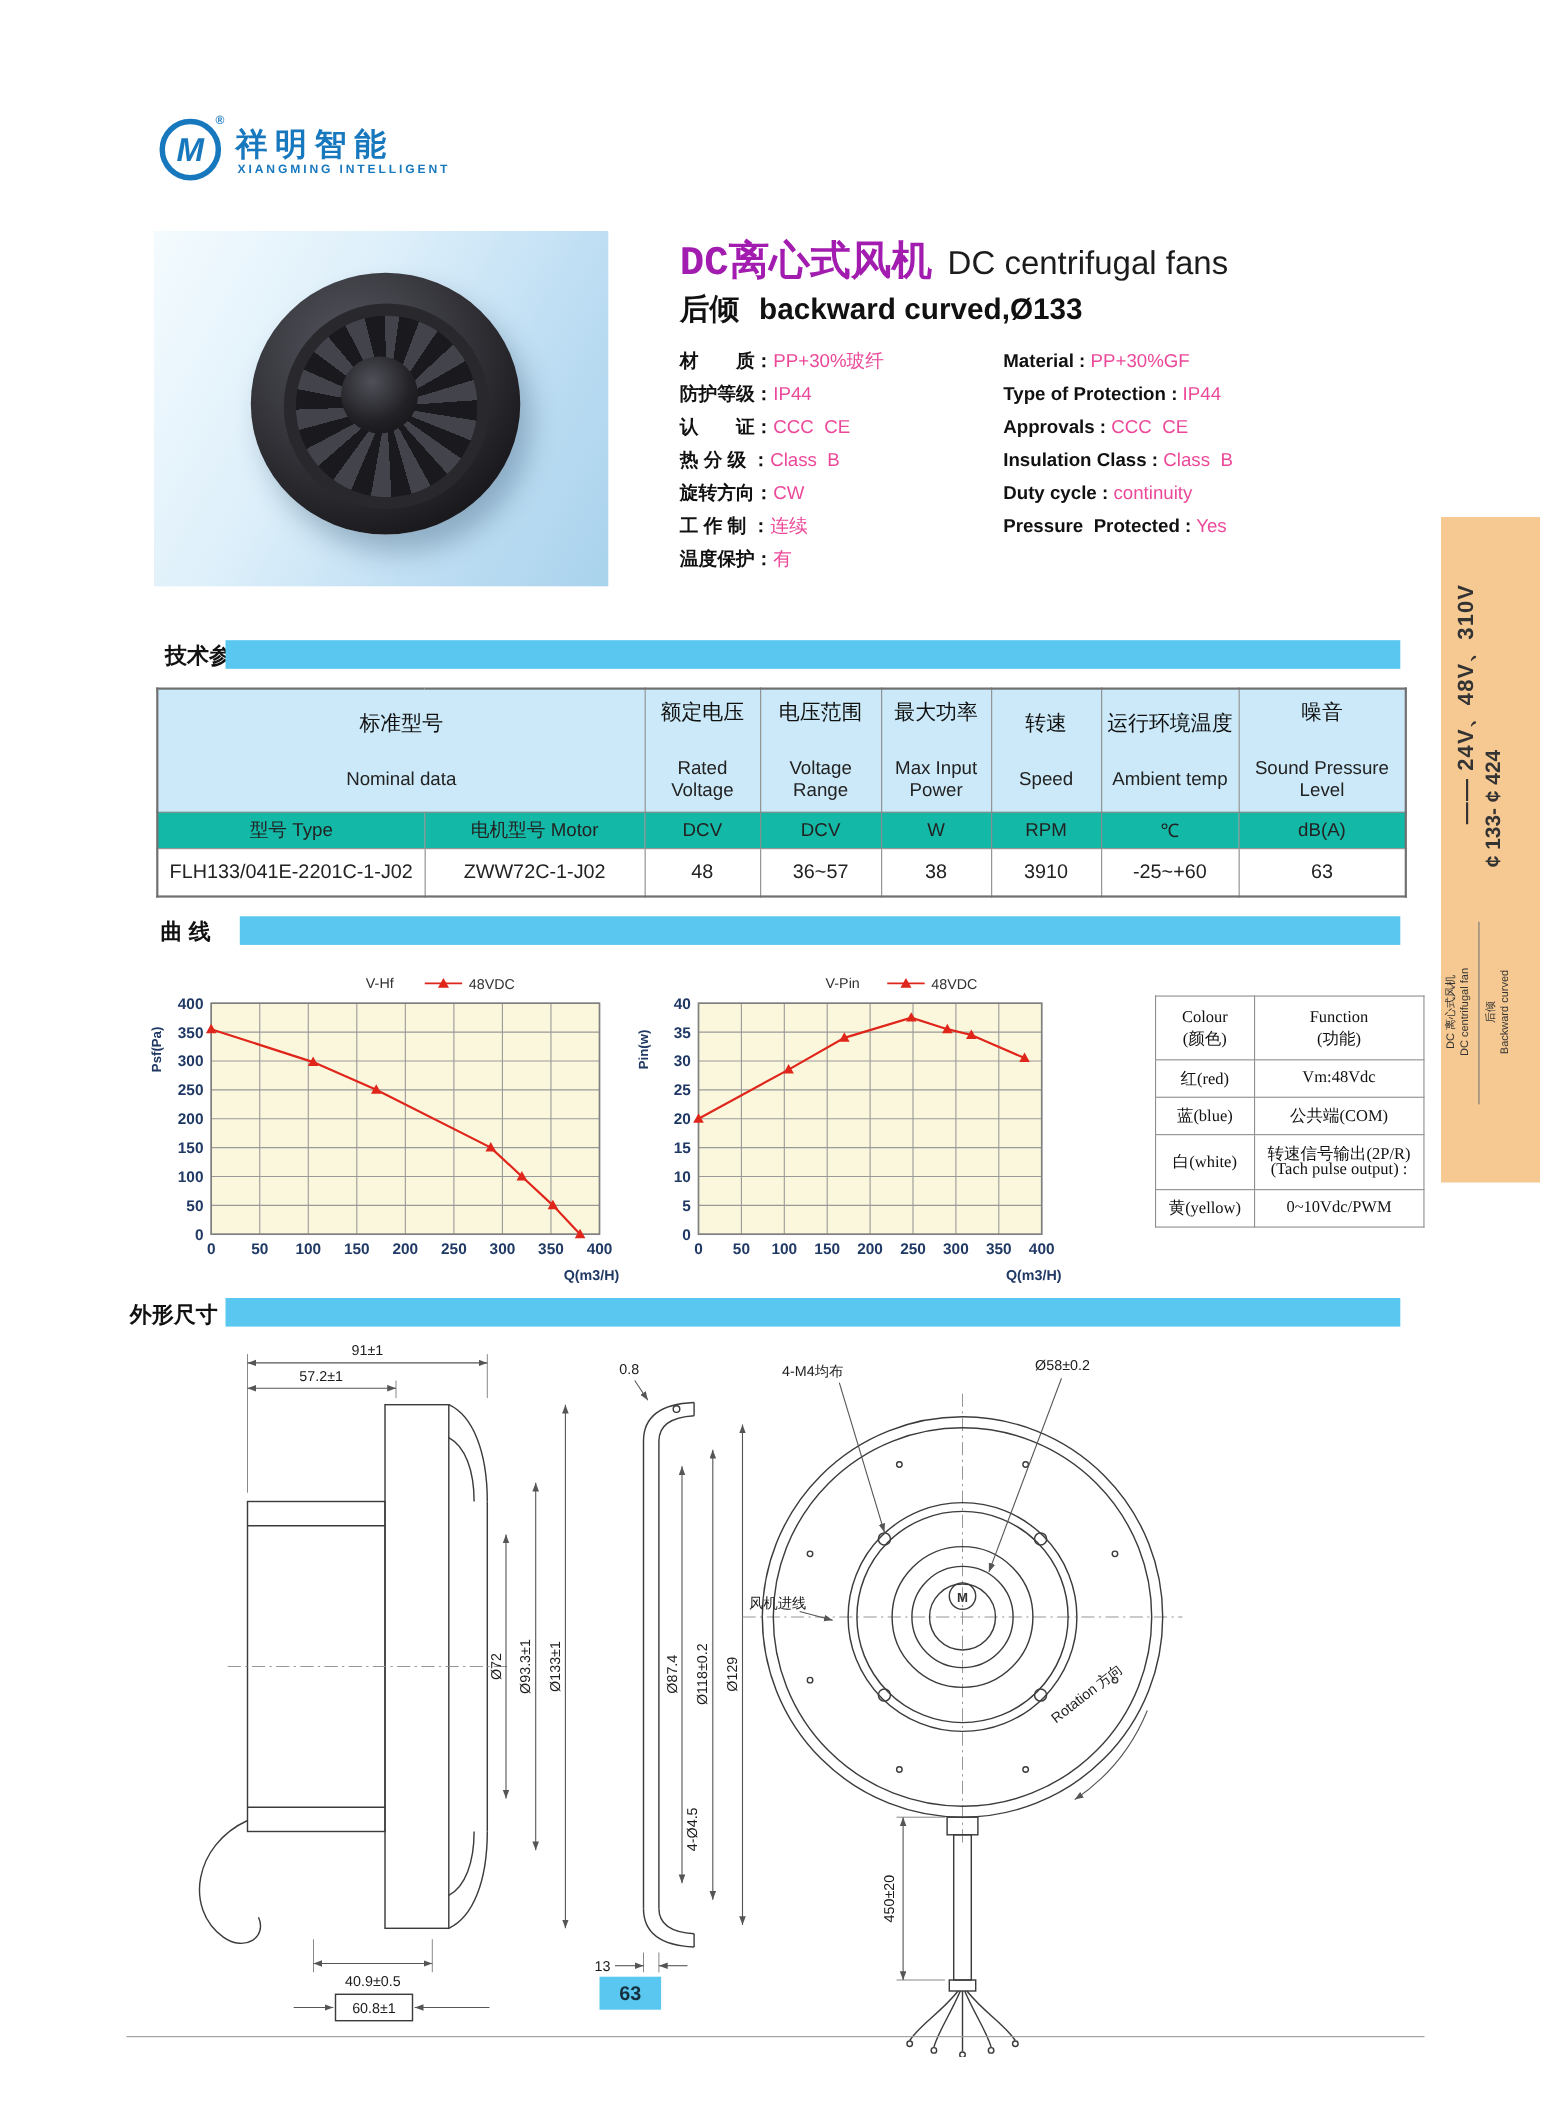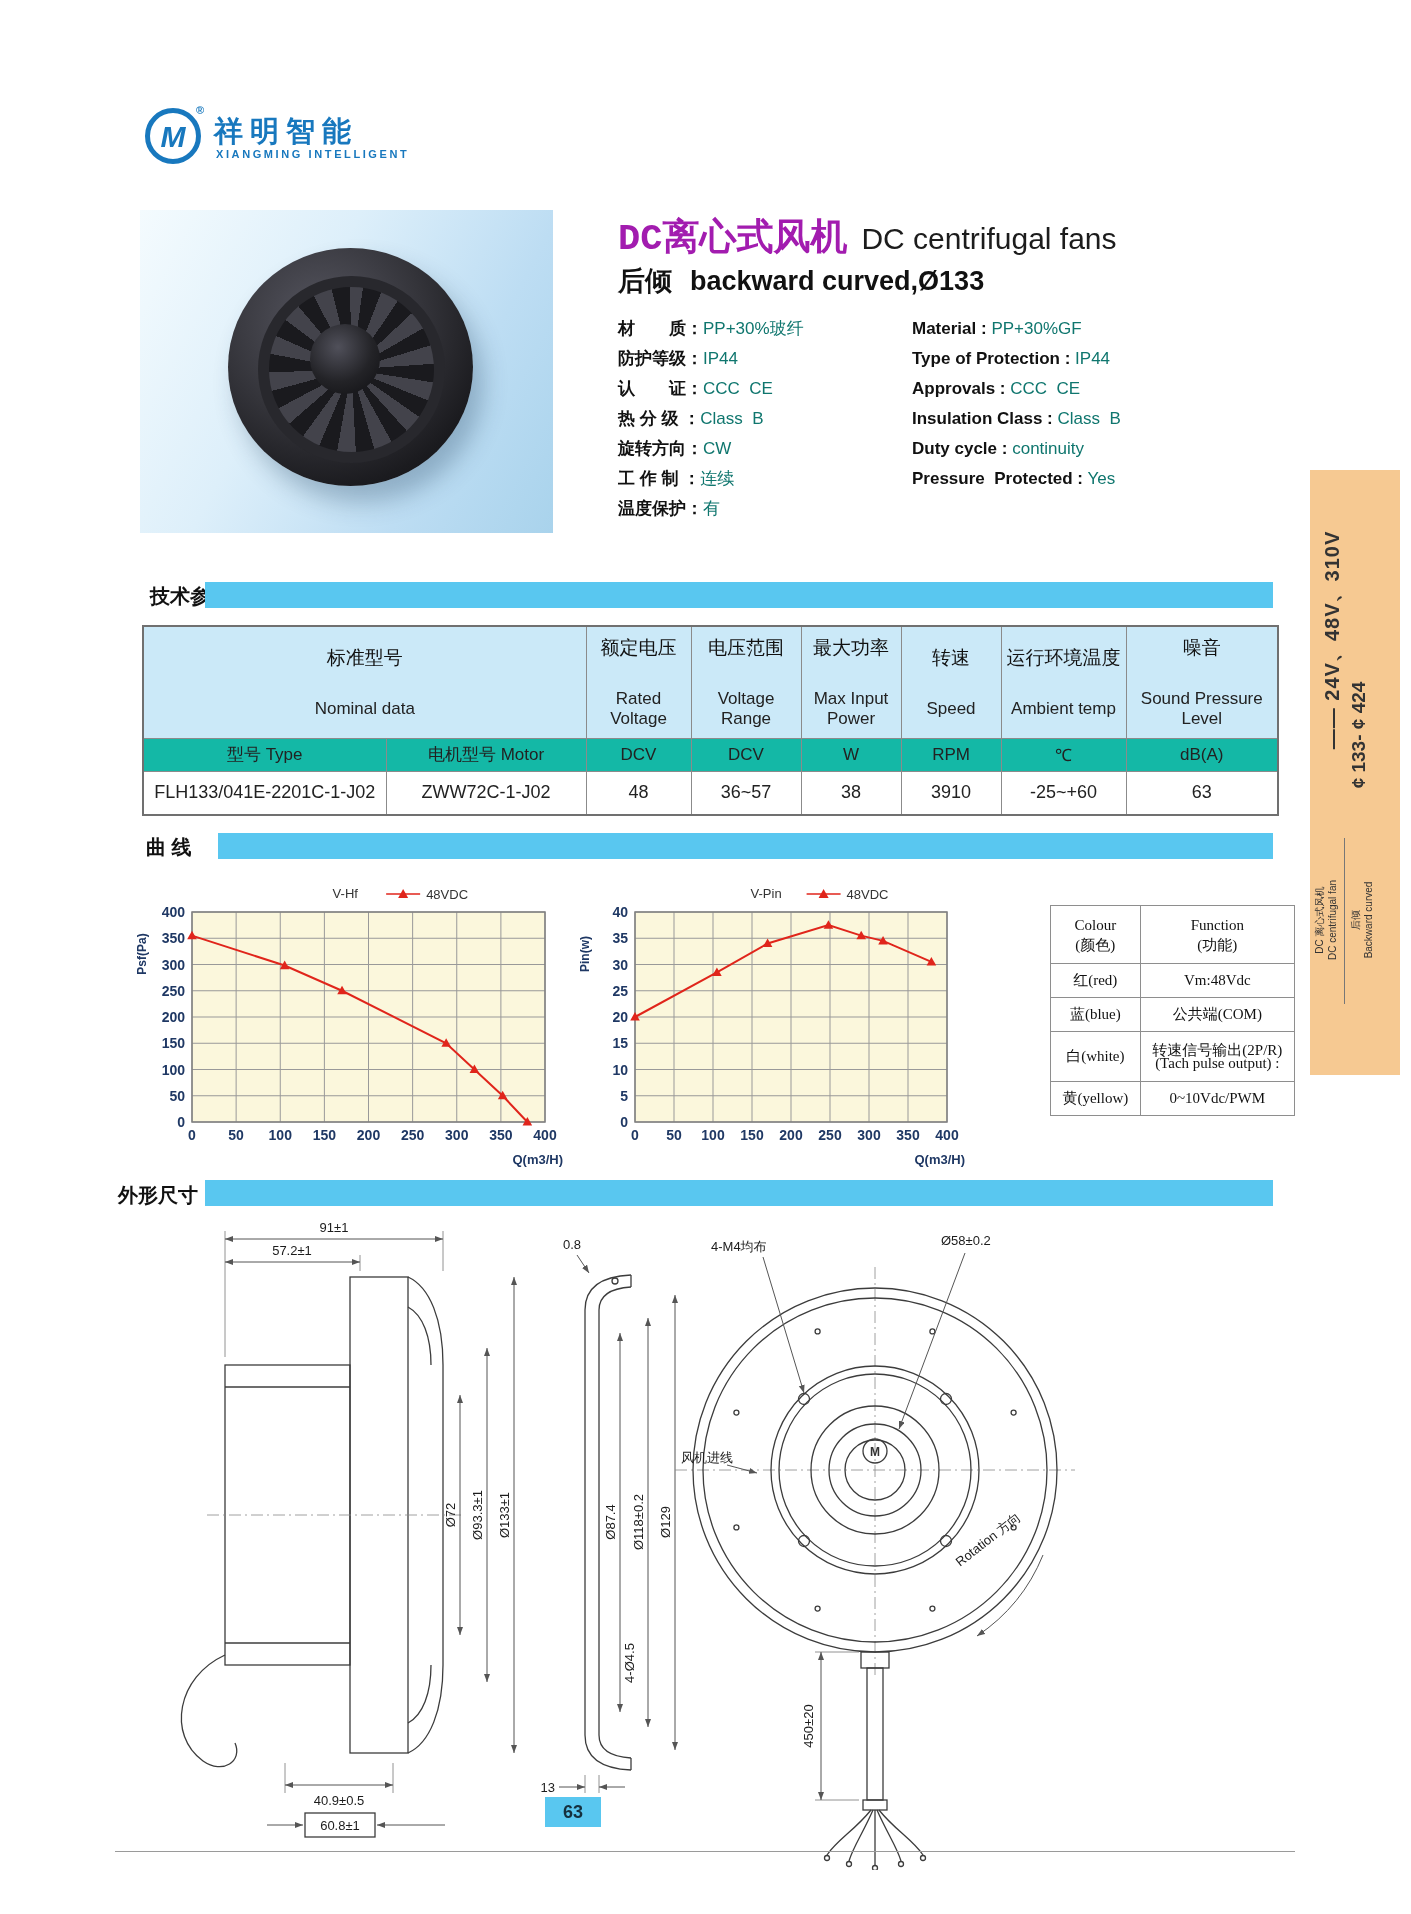--- a/index.html
+++ b/index.html
@@ -34,21 +34,21 @@
   .title-line2{left:618px;top:263px;white-space:nowrap;font-weight:bold;color:#111;}
   .sub-cn{font-size:27px;}
   .sub-en{font-size:27px;margin-left:18px;}
 
   .spec-col{font-size:17px;line-height:30px;}
   .spec-cn{left:618px;top:314px;width:290px;}
   .spec-en{left:912px;top:314px;width:380px;}
   .spec-row{height:30px;white-space:pre;}
   .spec-cn .lb{font-weight:bold;color:#111;}
   .spec-en .lb{font-weight:bold;color:#111;}
-  .vl{color:#0f766e;}
+  .vl{color:#ec4899;}
 
   
   .secbar-text{font-size:20px;font-weight:bold;color:#111;}
   .secbar{background:#59C7F0;height:26px;}
 
   
   .spec-table{border-collapse:collapse;table-layout:fixed;width:1135px;background:#fff;}
   .spec-table th,.spec-table td{border:1px solid #8b8b8b;text-align:center;vertical-align:middle;
         padding:0;font-weight:normal;}
   .spec-table{border:2px solid #707070;}

